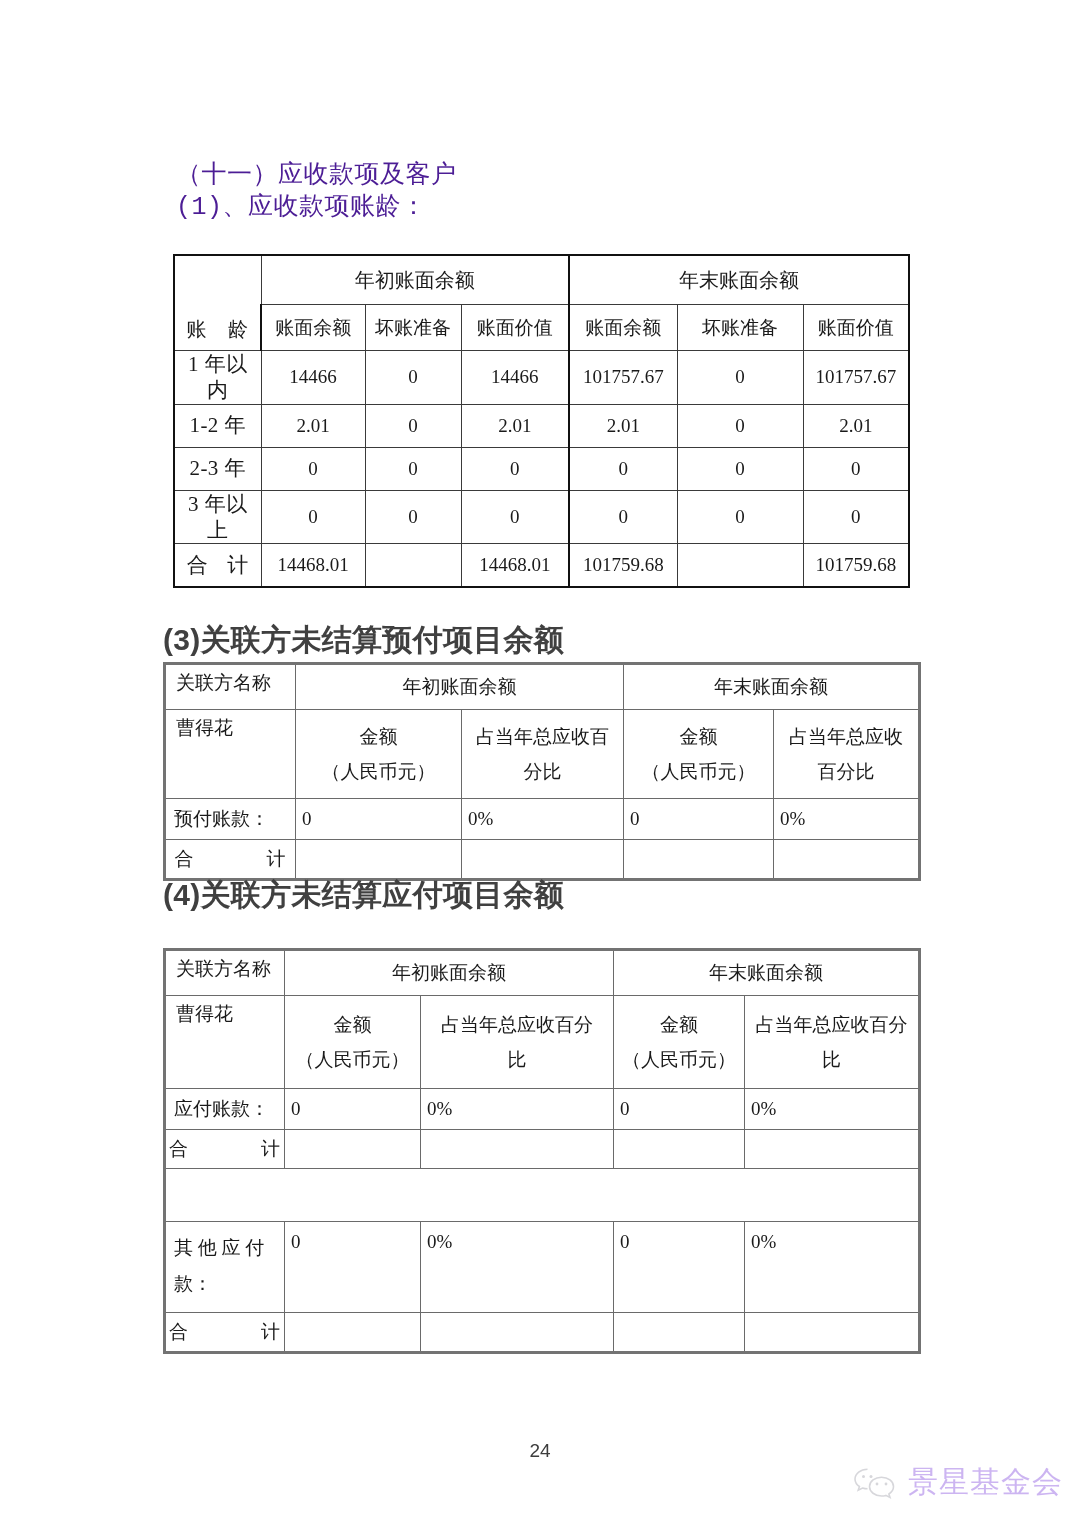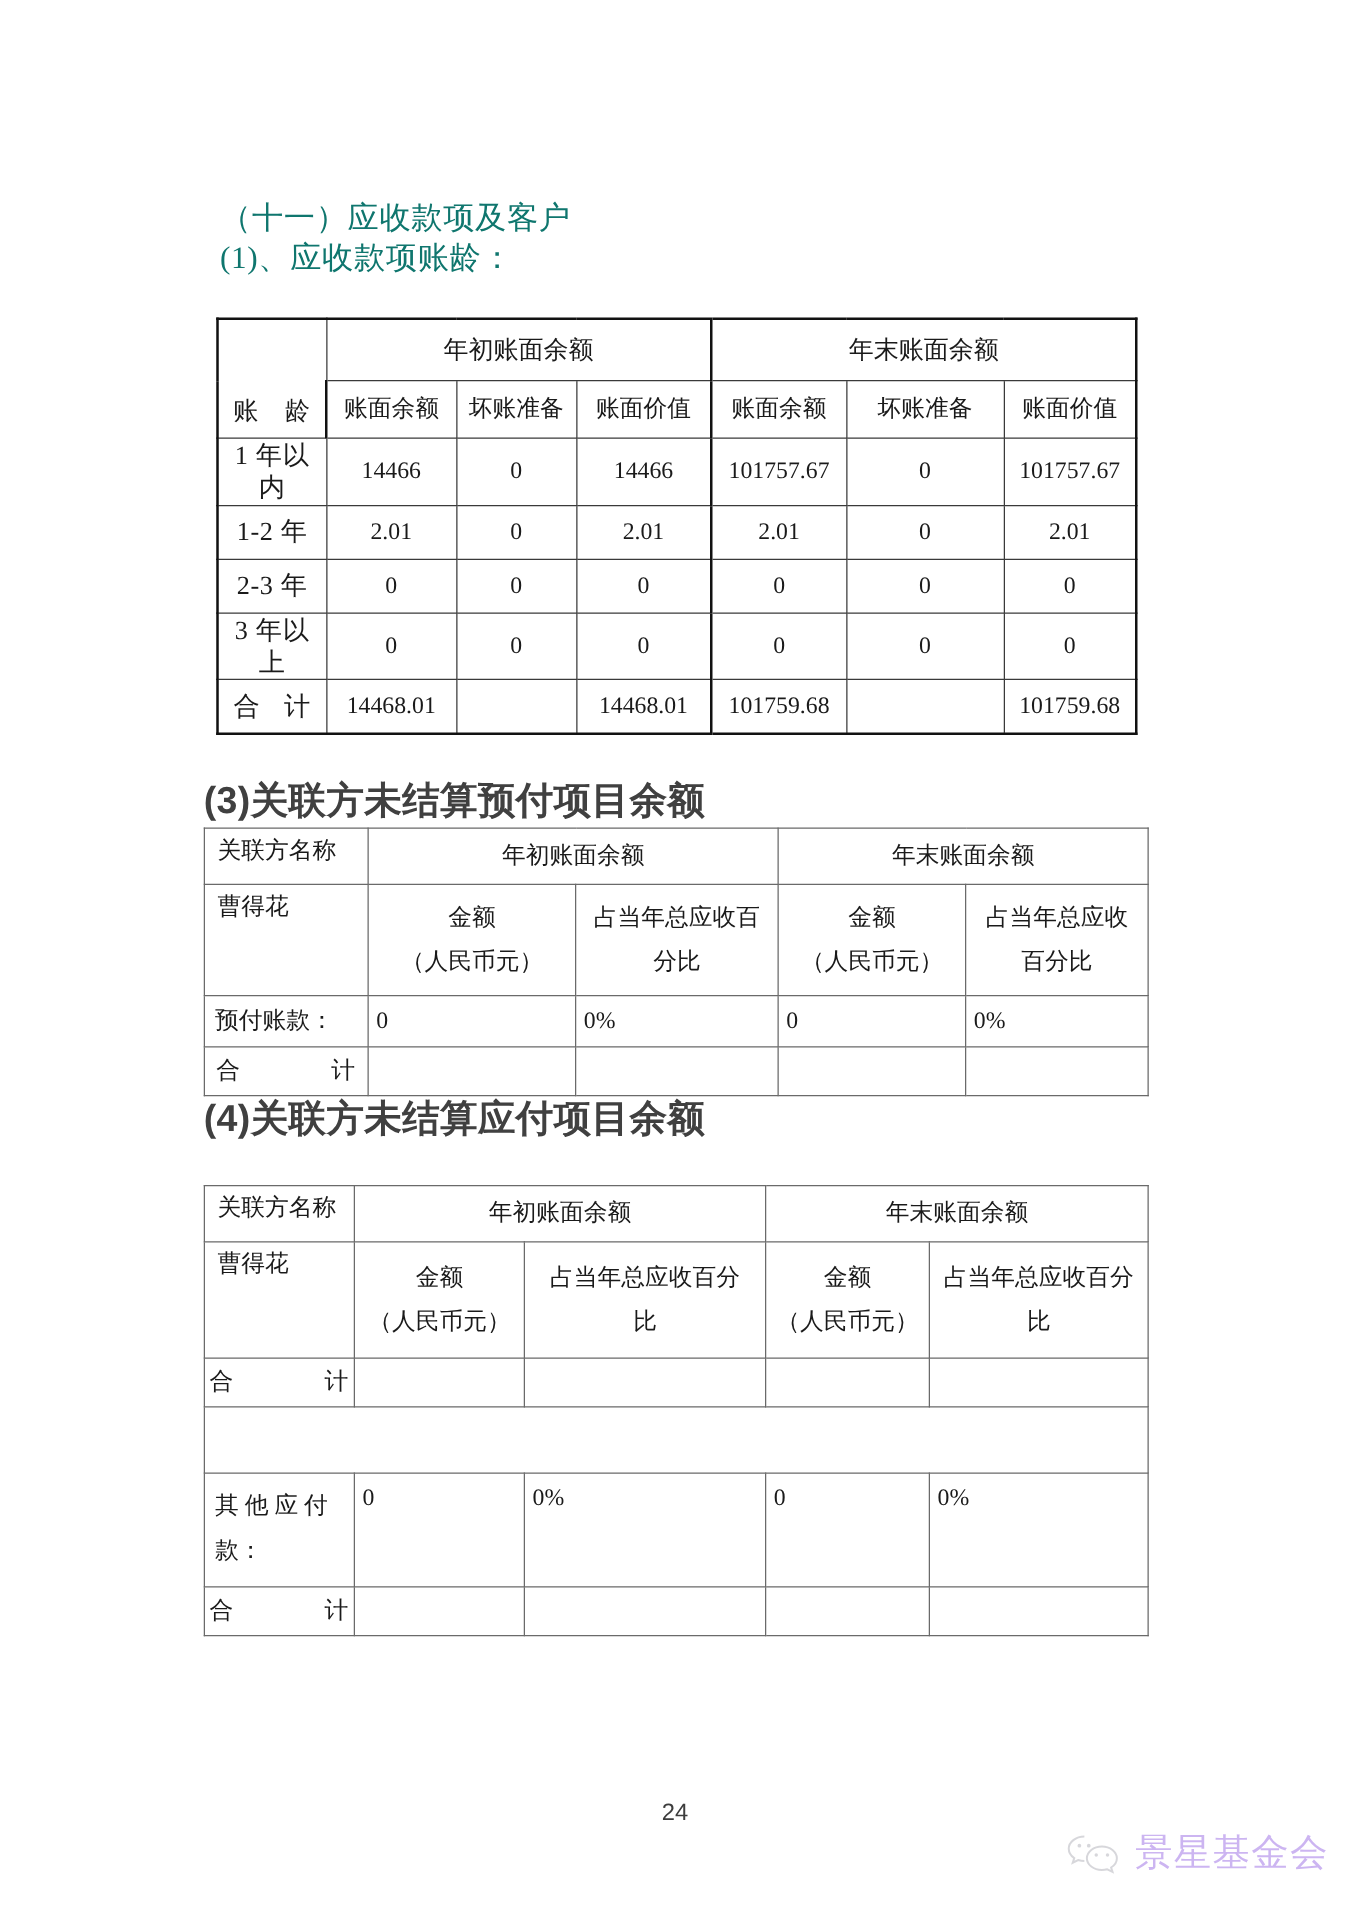--- a/index.html
+++ b/index.html
@@ -17,25 +17,25 @@
   }
 
   .page {
     position: absolute;
     inset: 0;
   }
 
   
   .h-song {
     position: absolute;
-    font-family: Liberation Serif, serif;
+    font-family: Liberation Mono, monospace;
     font-size: 25px;
     letter-spacing: 0.5px;
     white-space: nowrap;
-    color: #0f766e;
+    color: #4c1d95;
   }
   .h-hei {
     position: absolute;
     font-family: "Liberation Sans", "DejaVu Sans", sans-serif;
     font-size: 30px;
     font-weight: bold;
     letter-spacing: 0.3px;
     white-space: nowrap;
     color: #404040;
   }
@@ -93,21 +93,21 @@
     display: inline-block;
     width: 62px;
     text-align: justify;
     text-align-last: justify;
   }
 
   
   .rp {
     left: 163px;
     width: 755px;
-    border: 1px solid #737373;
+    border: 3px solid #737373;
   }
   .rp td {
     border: 1px solid #6a6a6a;
     font-size: 19px;
   }
   .rp .grp   { height: 38px; font-size: 19px; }
   .rp .name  { text-align: left; padding-left: 10px; vertical-align: top; padding-top: 6px; }
   .rp .unit  { height: 88px; line-height: 1.85; }
   .rp .lbl   { text-align: left; padding-left: 8px; height: 40px; }
   .rp .val   { text-align: left; padding-left: 6px; }
@@ -321,20 +321,27 @@
           <div>比</div>
         </td>
         <td class="unit">
           <div>金额</div>
           <div>（人民币元）</div>
         </td>
         <td class="unit">
           <div>占当年总应收百分</div>
           <div>比</div>
         </td>
+      </tr>
+      <tr>
+        <td class="lbl">应付账款：</td>
+        <td class="val">0</td>
+        <td class="val">0%</td>
+        <td class="val">0</td>
+        <td class="val">0%</td>
       </tr>
       <tr>
         <td class="total">
           <span class="spread-lbl">合      计</span>
         </td>
         <td class="val"></td>
         <td class="val"></td>
         <td class="val"></td>
         <td class="val"></td>
       </tr>

